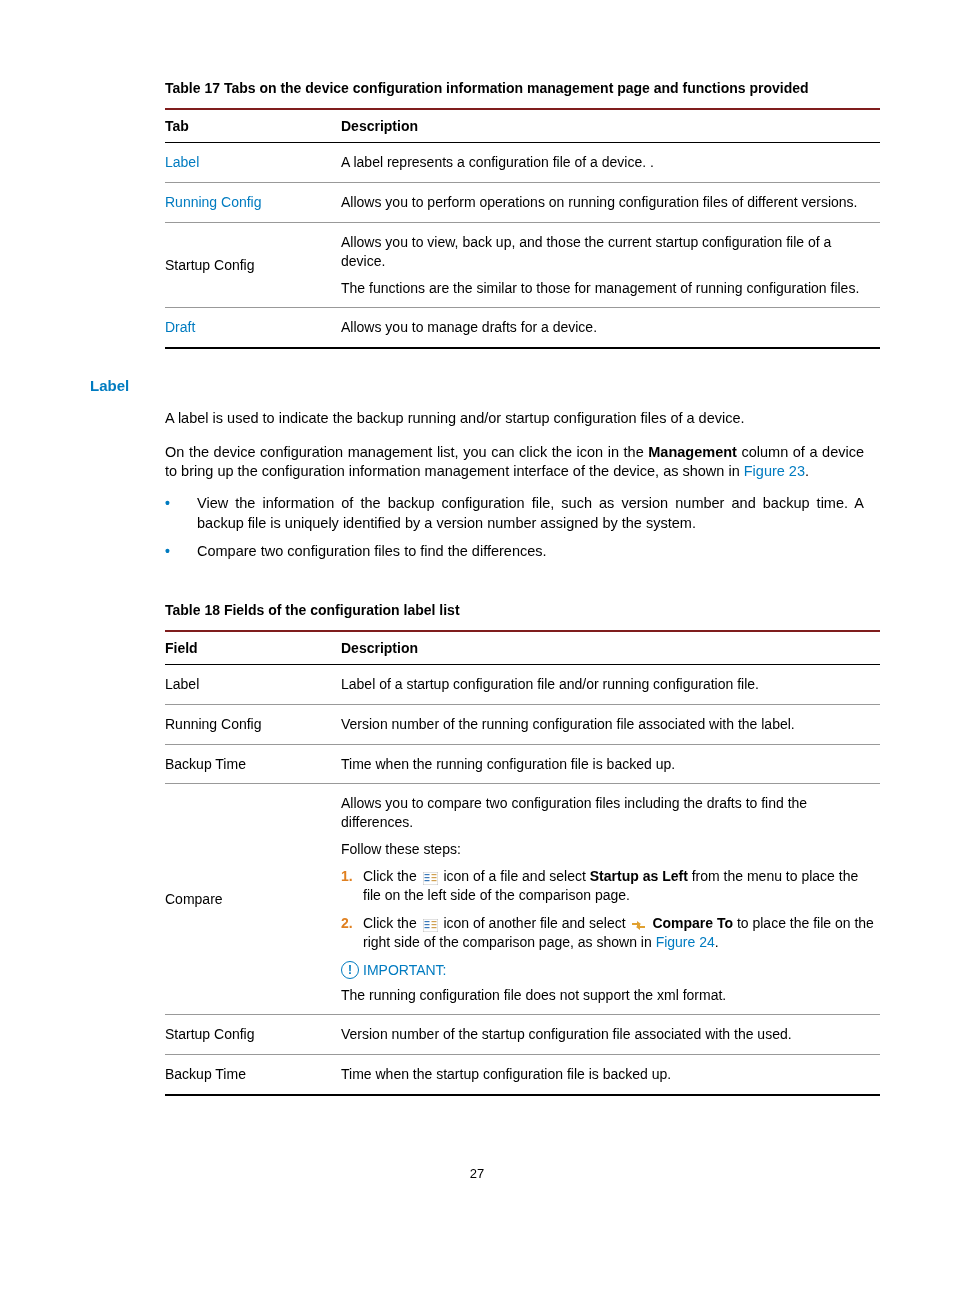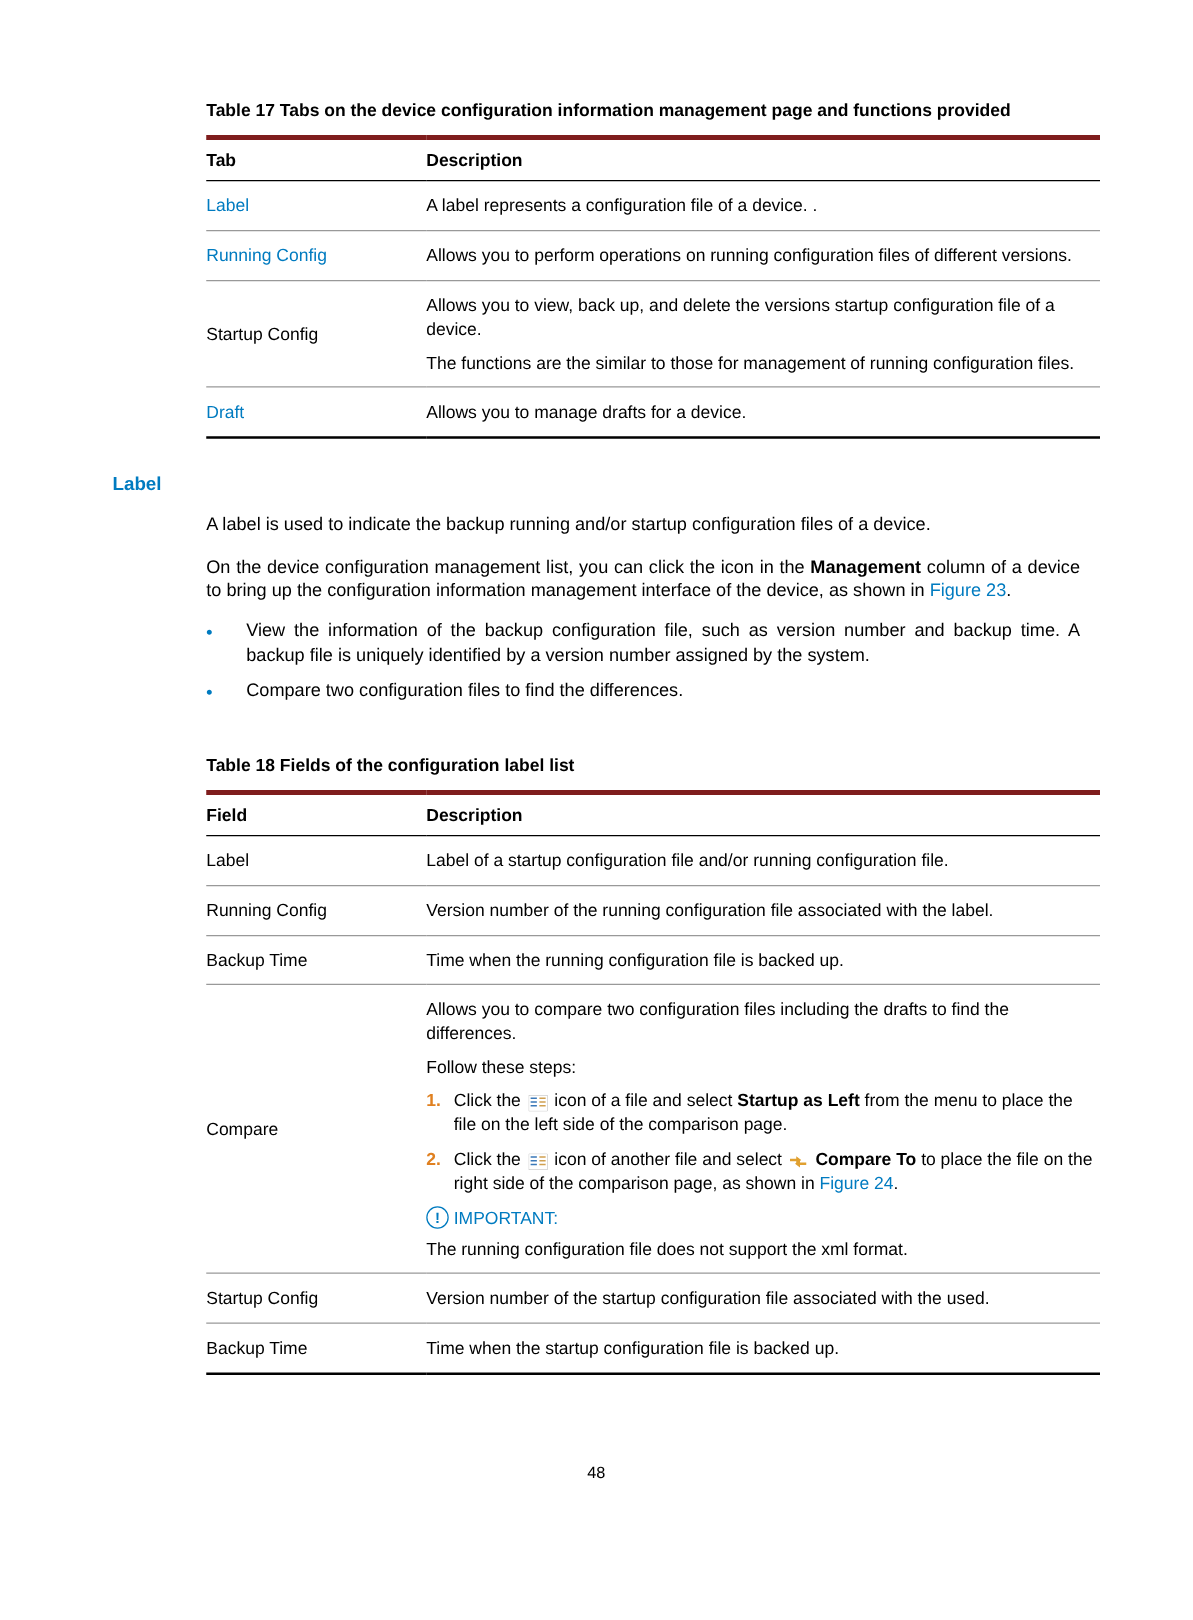--- a/index.html
+++ b/index.html
@@ -25,21 +25,21 @@
   table.spec {
     border-collapse: collapse;
     width: 715px;
     margin-left: 75px;
     margin-bottom: 20px;
   }
   table.spec th {
     text-align: left;
     font-weight: bold;
     padding: 8px 6px 8px 0;
-    border-top: 4px solid #7f1d1d;
+    border-top: 2px solid #7f1d1d;
     border-bottom: 1.5px solid #000;
     font-size: 14px;
   }
   table.spec td {
     padding: 10px 6px 10px 0;
     vertical-align: middle;
     border-bottom: 1px solid #999;
     font-size: 14px;
     line-height: 1.35;
   }
@@ -165,21 +165,21 @@
         <td class="col1"><span class="link">Label</span></td>
         <td>A label represents a configuration file of a device. .</td>
       </tr>
       <tr>
         <td class="col1"><span class="link">Running Config</span></td>
         <td>Allows you to perform operations on running configuration files of different versions.</td>
       </tr>
       <tr>
         <td class="col1">Startup Config</td>
         <td>
-          <p style="margin:0 0 8px 0">Allows you to view, back up, and delete the versions startup configuration file of a device.</p>
+          <p style="margin:0 0 8px 0">Allows you to view, back up, and those the current startup configuration file of a device.</p>
           <p style="margin:0">The functions are the similar to those for management of running configuration files.</p>
         </td>
       </tr>
       <tr>
         <td class="col1"><span class="link">Draft</span></td>
         <td>Allows you to manage drafts for a device.</td>
       </tr>
     </tbody>
   </table>
 
@@ -261,14 +261,14 @@
         <td class="col1">Startup Config</td>
         <td>Version number of the startup configuration file associated with the used.</td>
       </tr>
       <tr>
         <td class="col1">Backup Time</td>
         <td>Time when the startup configuration file is backed up.</td>
       </tr>
     </tbody>
   </table>
 
-  <div class="pagenum">48</div>
+  <div class="pagenum">27</div>
 </div>
 
 </body></html>

